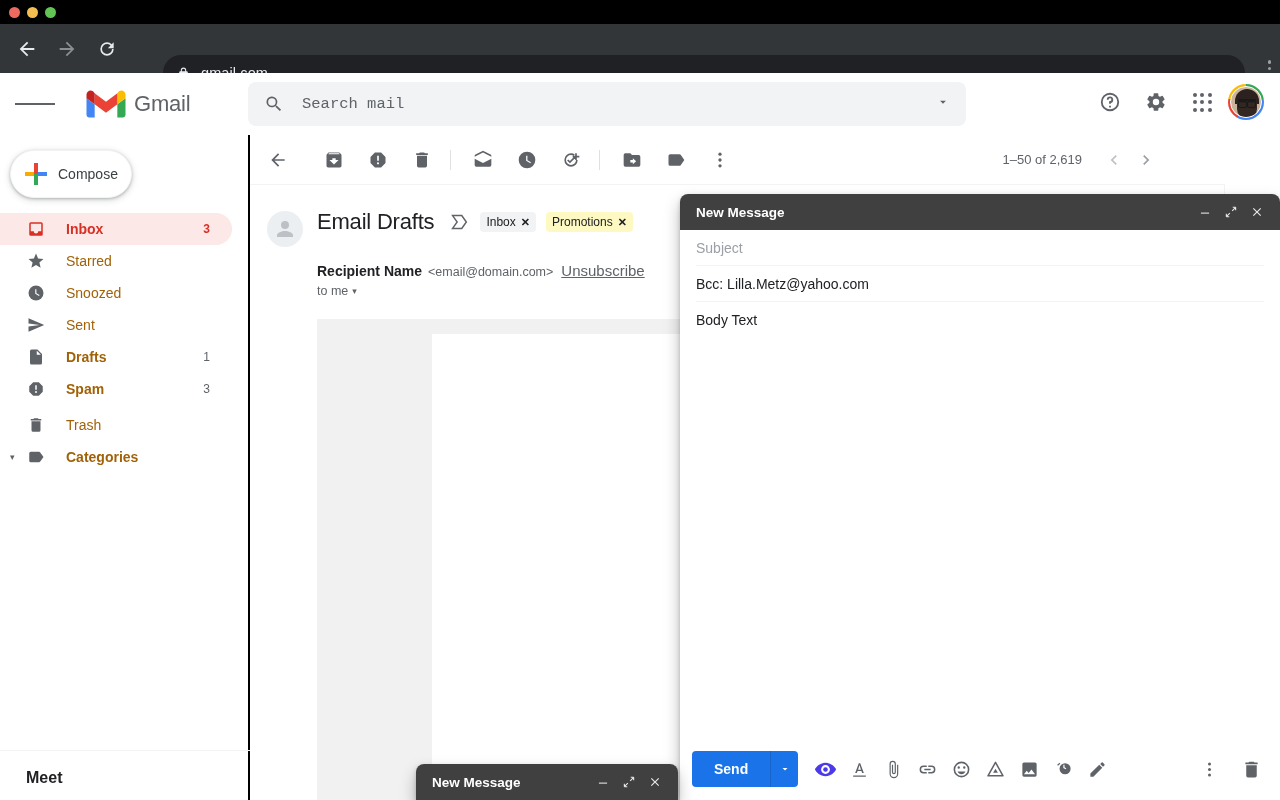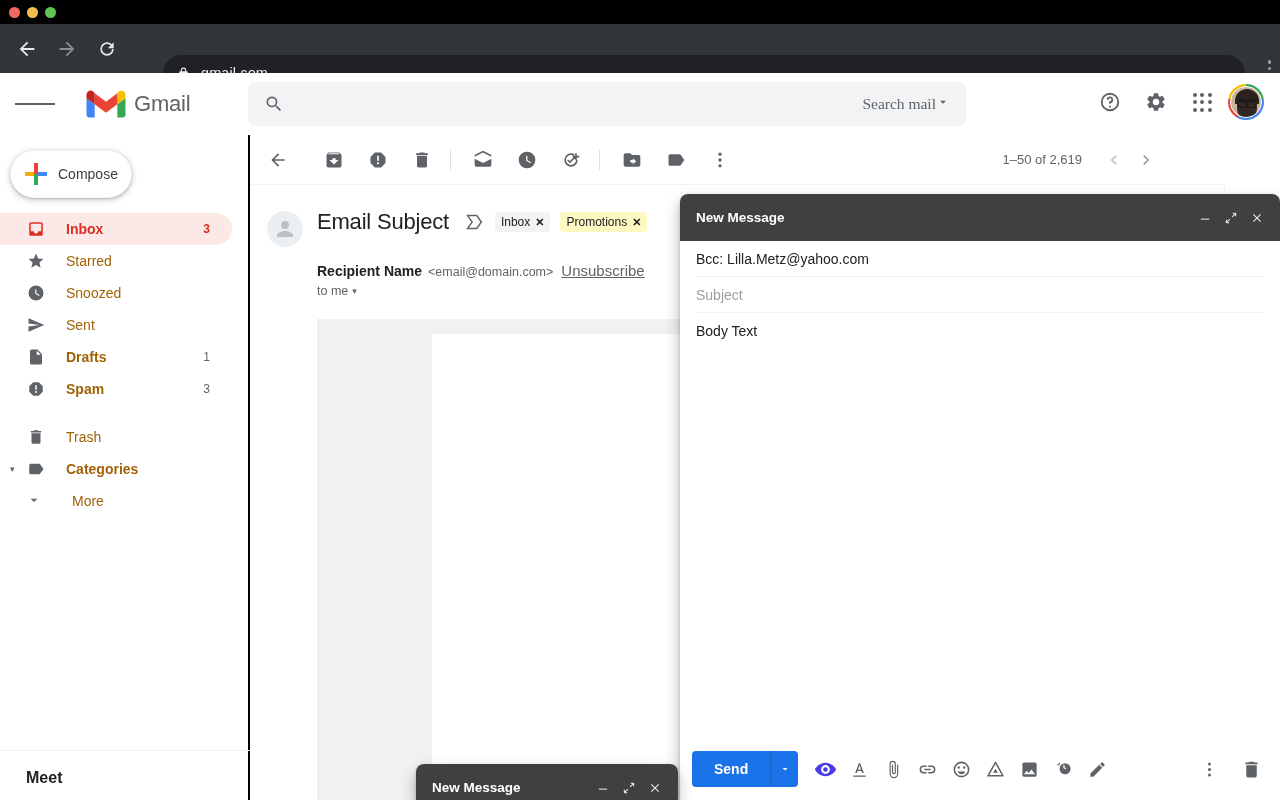--- a/index.html
+++ b/index.html
@@ -53,21 +53,21 @@
   .logo-wrap { display: flex; align-items: center; margin-left: 15px; padding-left: 16px; }
   .gmail-word { font-size: 22px; color: #5f6368; margin-left: 8px; letter-spacing: -.2px; }
 
   .search {
     position: absolute; left: 248px; top: 82px; width: 718px; height: 44px;
     background: #f1f3f4; border-radius: 8px; display: flex; align-items: center;
   }
   .search .mag { margin-left: 16px; margin-right: 18px; display:flex; }
   .search-input {
     flex: 1; border: none; background: transparent; outline: none;
-    font-family: Liberation Serif, serif; font-size: 15.5px; color: #202124; text-align: right;
+    font-family: Liberation Mono, monospace; font-size: 15.5px; color: #202124;
   }
   .search-input::placeholder { color: #5f6368; }
   .search-caret { margin-right: 16px; }
 
   .hdr-right { position: absolute; right: 16px; top: 82px; display: flex; align-items: center; gap: 6px; }
   .icon-btn { width: 40px; height: 40px; border-radius: 50%; display: flex; align-items: center; justify-content: center; }
   .apps-grid { display: grid; grid-template-columns: repeat(3, 4px); grid-gap: 3.5px; }
   .apps-grid i { width: 4px; height: 4px; background: #5f6368; border-radius: 50%; display: block; }
   .avatar-ring {
     width: 36px; height: 36px; border-radius: 50%; padding: 2px;
@@ -176,21 +176,21 @@
   .body-col  { position: absolute; left: 67px; top: 134px; width: 115px; height: 482px; background: #f1f1f1; }
 
   
   .compose-win {
     position: absolute; background: #fff;
     box-shadow: 0 8px 16px rgba(0,0,0,.28), 0 2px 4px rgba(0,0,0,.18);
     border-radius: 8px 8px 0 0;
   }
   .cw-main { right: 0; top: 194px; width: 600px; height: 606px; }
   .cw-header {
-    background: #404040; color: #fff; height: 47px;
+    background: #404040; color: #fff; height: 36px;
     border-radius: 8px 8px 0 0; display: flex; align-items: center;
     padding: 0 10px 0 16px;
   }
   .cw-title { font-size: 13.5px; font-weight: bold; flex: 1; }
   .cw-ctrl { width: 26px; height: 26px; display: flex; align-items: center; justify-content: center; color: #e8eaed; }
   .cw-field {
     height: 36px; display: flex; align-items: center;
     margin: 0 16px; border-bottom: 1px solid #f1f3f4; font-size: 14px; color: #202124;
   }
   .cw-field.placeholder { color: #9aa0a6; }
@@ -386,48 +386,40 @@
       <div class="nav-item bold" style="width:232px;margin-top:0">
         <span class="ni-icon">
           <svg width="18" height="18" viewBox="0 0 24 24">
               <path d="M15.73 3H8.27L3 8.27v7.46L8.27 21h7.46L21 15.73V8.27zM12 17.3a1.3 1.3 0 110-2.6 1.3 1.3 0 010 2.6zm1-4.3h-2V7h2z" fill="#5f6368"></path>
             </svg>
         </span>
         <span class="ni-label">Spam</span>
         <span class="ni-count">3</span>
       </div>
 
-      <div class="nav-item" style="width:232px;margin-top:16px">
+      <div class="nav-item" style="width:232px;margin-top:4px">
         <span class="ni-icon">
           <svg width="18" height="18" viewBox="0 0 24 24">
               <path d="M6 19a2 2 0 002 2h8a2 2 0 002-2V7H6zM19 4h-3.5l-1-1h-5l-1 1H5v2h14z" fill="#5f6368"></path>
             </svg>
         </span>
         <span class="ni-label">Trash</span>
         <span class="ni-count"></span>
       </div>
 
       <div class="nav-item bold" style="width:232px;margin-top:0">
         <span class="caret-left">▾</span>
         <span class="ni-icon">
           <svg width="18" height="18" viewBox="0 0 24 24">
               <path d="M17.63 5.84A2 2 0 0016 5H5a2 2 0 00-2 2v10a2 2 0 002 2h11a2 2 0 001.63-.84L22 12z" fill="#5f6368"></path>
             </svg>
         </span>
         <span class="ni-label">Categories</span>
       </div>
 
-      <div class="nav-item" style="width:232px;margin-top:0">
-        <span class="caret-left" style="left:26px;font-size:12px">
-          <svg width="16" height="16" viewBox="0 0 24 24">
-              <path d="M7 10l5 5 5-5z" fill="#5f6368"></path>
-            </svg>
-        </span>
-        <span class="ni-label" style="margin-left:46px">More</span>
-      </div>
     </div>
 
     <div class="meet-sec">
       <span class="meet-label">Meet</span>
     </div>
   </div>
 
   <div class="msg-toolbar">
     <div class="tb-btn" style="margin-left:8px">
       <svg width="20" height="20" viewBox="0 0 24 24">
@@ -495,21 +487,21 @@
       <span class="pager-btn">
         <svg width="20" height="20" viewBox="0 0 24 24">
             <path d="M10 6L8.6 7.4l4.6 4.6-4.6 4.6L10 18l6-6z" fill="#9aa0a6"></path>
           </svg>
       </span>
     </div>
   </div>
 
   <div class="reading">
     <div class="subject-row">
-      <span class="subject">Email Subject</span>
+      <span class="subject">Email Drafts</span>
       <span class="thread-icon">
         <svg width="22" height="22" viewBox="0 0 24 24">
             <path d="M5 5h10l5 7-5 7H5l5-7z" fill="none" stroke="#5f6368" stroke-width="1.6"></path>
           </svg>
       </span>
       <span class="chip chip-inbox">
         <span>Inbox</span>
         <span class="chip-x">✕</span>
       </span>
       <span class="chip chip-promo">
@@ -563,22 +555,22 @@
             <path d="M4 20l6-6M4 20v-5M4 20h5M20 4l-6 6M20 4v5M20 4h-5" stroke="#e8eaed" stroke-width="1.8" fill="none"></path>
           </svg>
       </span>
       <span class="cw-ctrl">
         <svg width="14" height="14" viewBox="0 0 24 24">
             <path d="M19 6.4L17.6 5 12 10.6 6.4 5 5 6.4 10.6 12 5 17.6 6.4 19 12 13.4 17.6 19 19 17.6 13.4 12z" fill="#e8eaed"></path>
           </svg>
       </span>
     </div>
 
+    <div class="cw-field placeholder">Subject</div>
     <div class="cw-field">Bcc: Lilla.Metz@yahoo.com</div>
-    <div class="cw-field placeholder">Subject</div>
     <div class="cw-body">Body Text</div>
 
     <div class="cw-footer">
       <div class="send-btn">
         <span class="send-label">Send</span>
         <span class="send-caret">
           <svg width="12" height="12" viewBox="0 0 24 24">
               <path d="M7 10l5 5 5-5z" fill="#fff"></path>
             </svg>
         </span>

